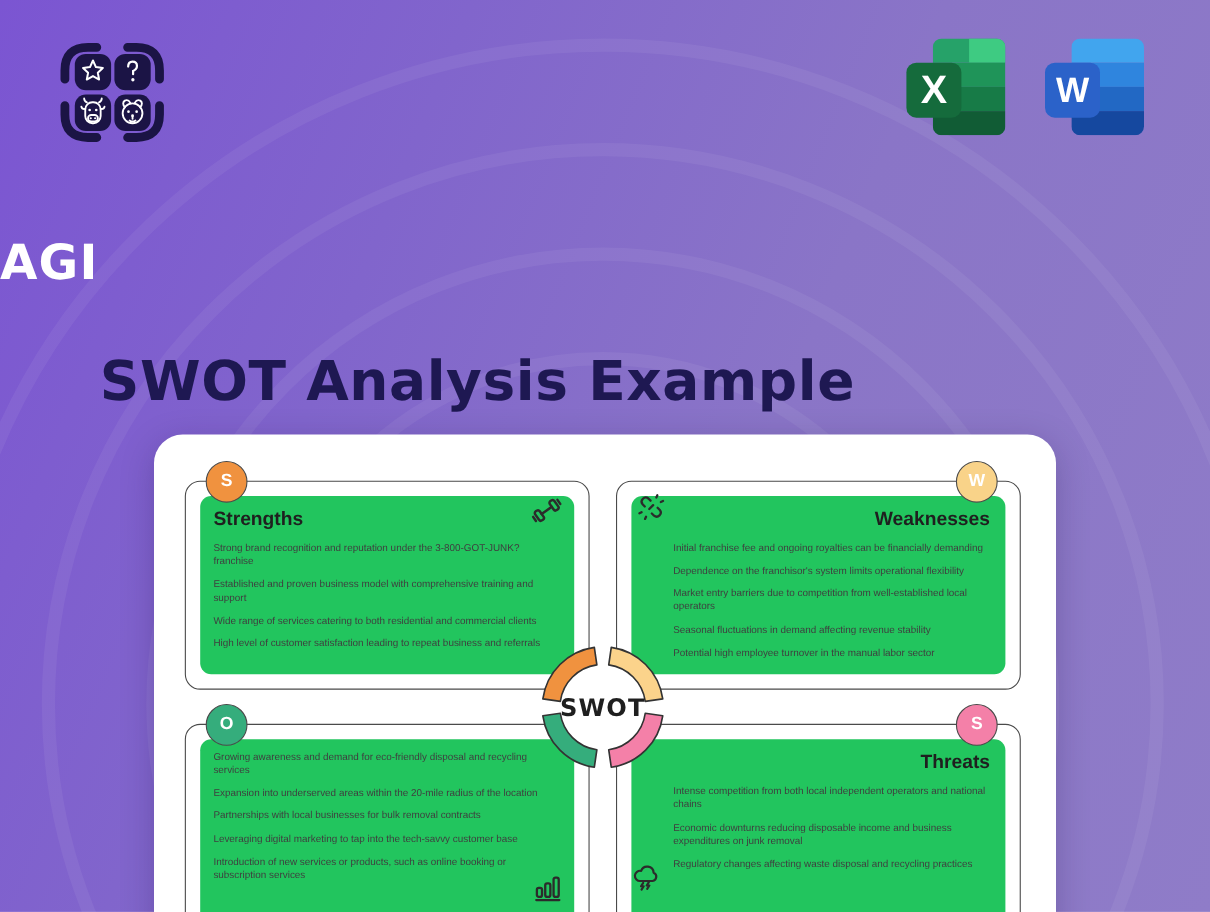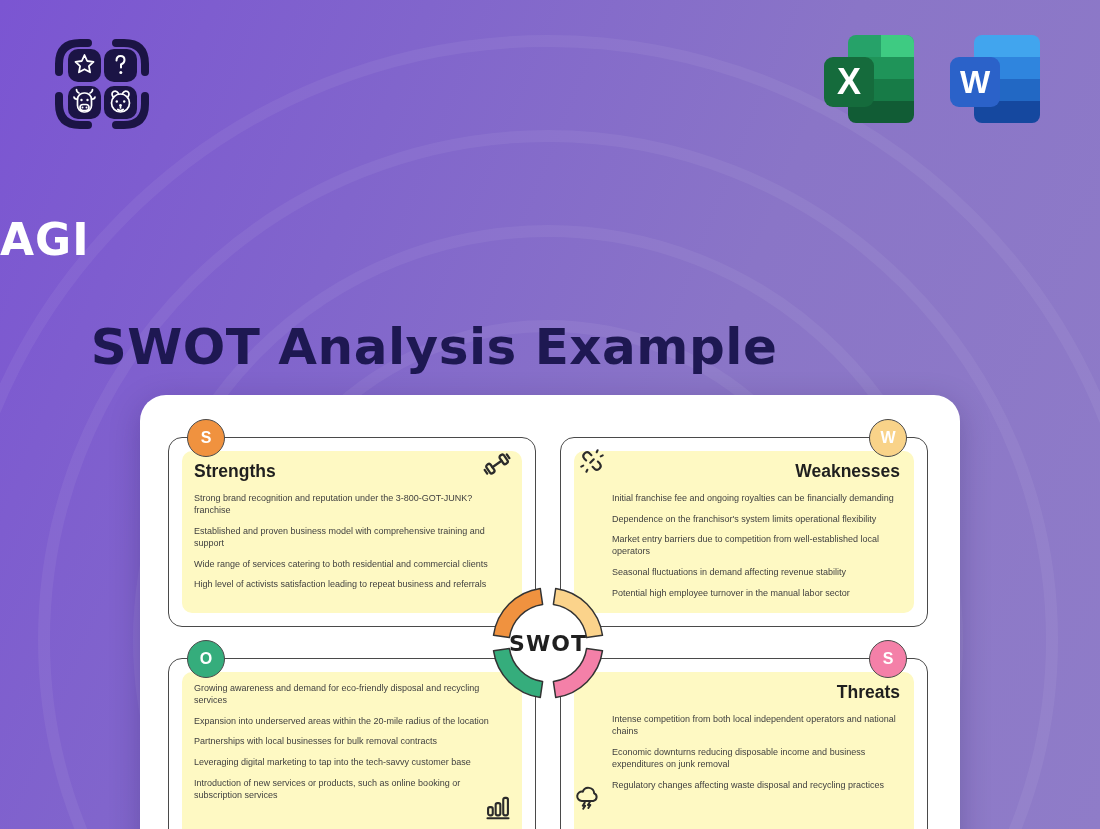--- a/index.html
+++ b/index.html
@@ -29,21 +29,21 @@
           background:#FFFFFF; border-radius:26px 26px 0 0; box-shadow:0 8px 30px rgba(30,20,70,0.25); }
 
   
   .quad { position:absolute; border:1.6px solid #4A4A4A; border-radius:14px; background:#FFFFFF; }
   .q-strengths     { left:28px;  top:42px;  width:368px; height:190px; }
   .q-weaknesses    { left:420px; top:42px;  width:368px; height:190px; }
   .q-opportunities { left:28px;  top:263px; width:368px; height:210px; }
   .q-threats       { left:420px; top:263px; width:368px; height:210px; }
 
   .panel { position:absolute; left:13px; right:13px; top:13px; bottom:13px;
-           background:#fef9c3; border-radius:10px; padding:10px 12px; }
+           background:#22c55e; border-radius:10px; padding:10px 12px; }
   .panel-right { padding:10px 14px 10px 38px; }
 
   .q-title { font-size:17.5px; font-weight:bold; color:#1F1F1F; margin-bottom:10px; }
   .t-right { text-align:right; }
 
   .item { font-size:9px; line-height:1.35; color:#3F3F3F; margin-bottom:8.5px; max-width:330px; }
   .panel-right .item { max-width:300px; }
 
   .q-icon { position:absolute; width:30px; height:30px; }
   .icon-dumbbell { top:-2px; right:10px; }
@@ -179,21 +179,21 @@
               <rect x="16.5" y="8" width="4" height="8" rx="1.6"></rect>
               <line x1="7.5" y1="12" x2="16.5" y2="12"></line>
               <line x1="1.2" y1="10.2" x2="1.2" y2="13.8"></line>
               <line x1="22.8" y1="10.2" x2="22.8" y2="13.8"></line>
             </g>
           </svg>
         </span>
         <p class="item">Strong brand recognition and reputation under the 3-800-GOT-JUNK? franchise</p>
         <p class="item">Established and proven business model with comprehensive training and support</p>
         <p class="item">Wide range of services catering to both residential and commercial clients</p>
-        <p class="item">High level of activists satisfaction leading to repeat business and referrals</p>
+        <p class="item">High level of customer satisfaction leading to repeat business and referrals</p>
       </div>
     </section>
 
     <section class="quad q-weaknesses">
       <div class="badge badge-right">W</div>
       <div class="panel panel-right">
         <h3 class="q-title t-right">Weaknesses</h3>
         <span class="q-icon icon-chain">
           <svg viewBox="0 0 24 24" width="28" height="28" fill="none" stroke="#2B2B2B" stroke-width="1.8" stroke-linecap="round">
             <path d="M11.5 7 L9.8 5.3 a3.2 3.2 0 0 0-4.5 4.5 L7 11.5"></path>

